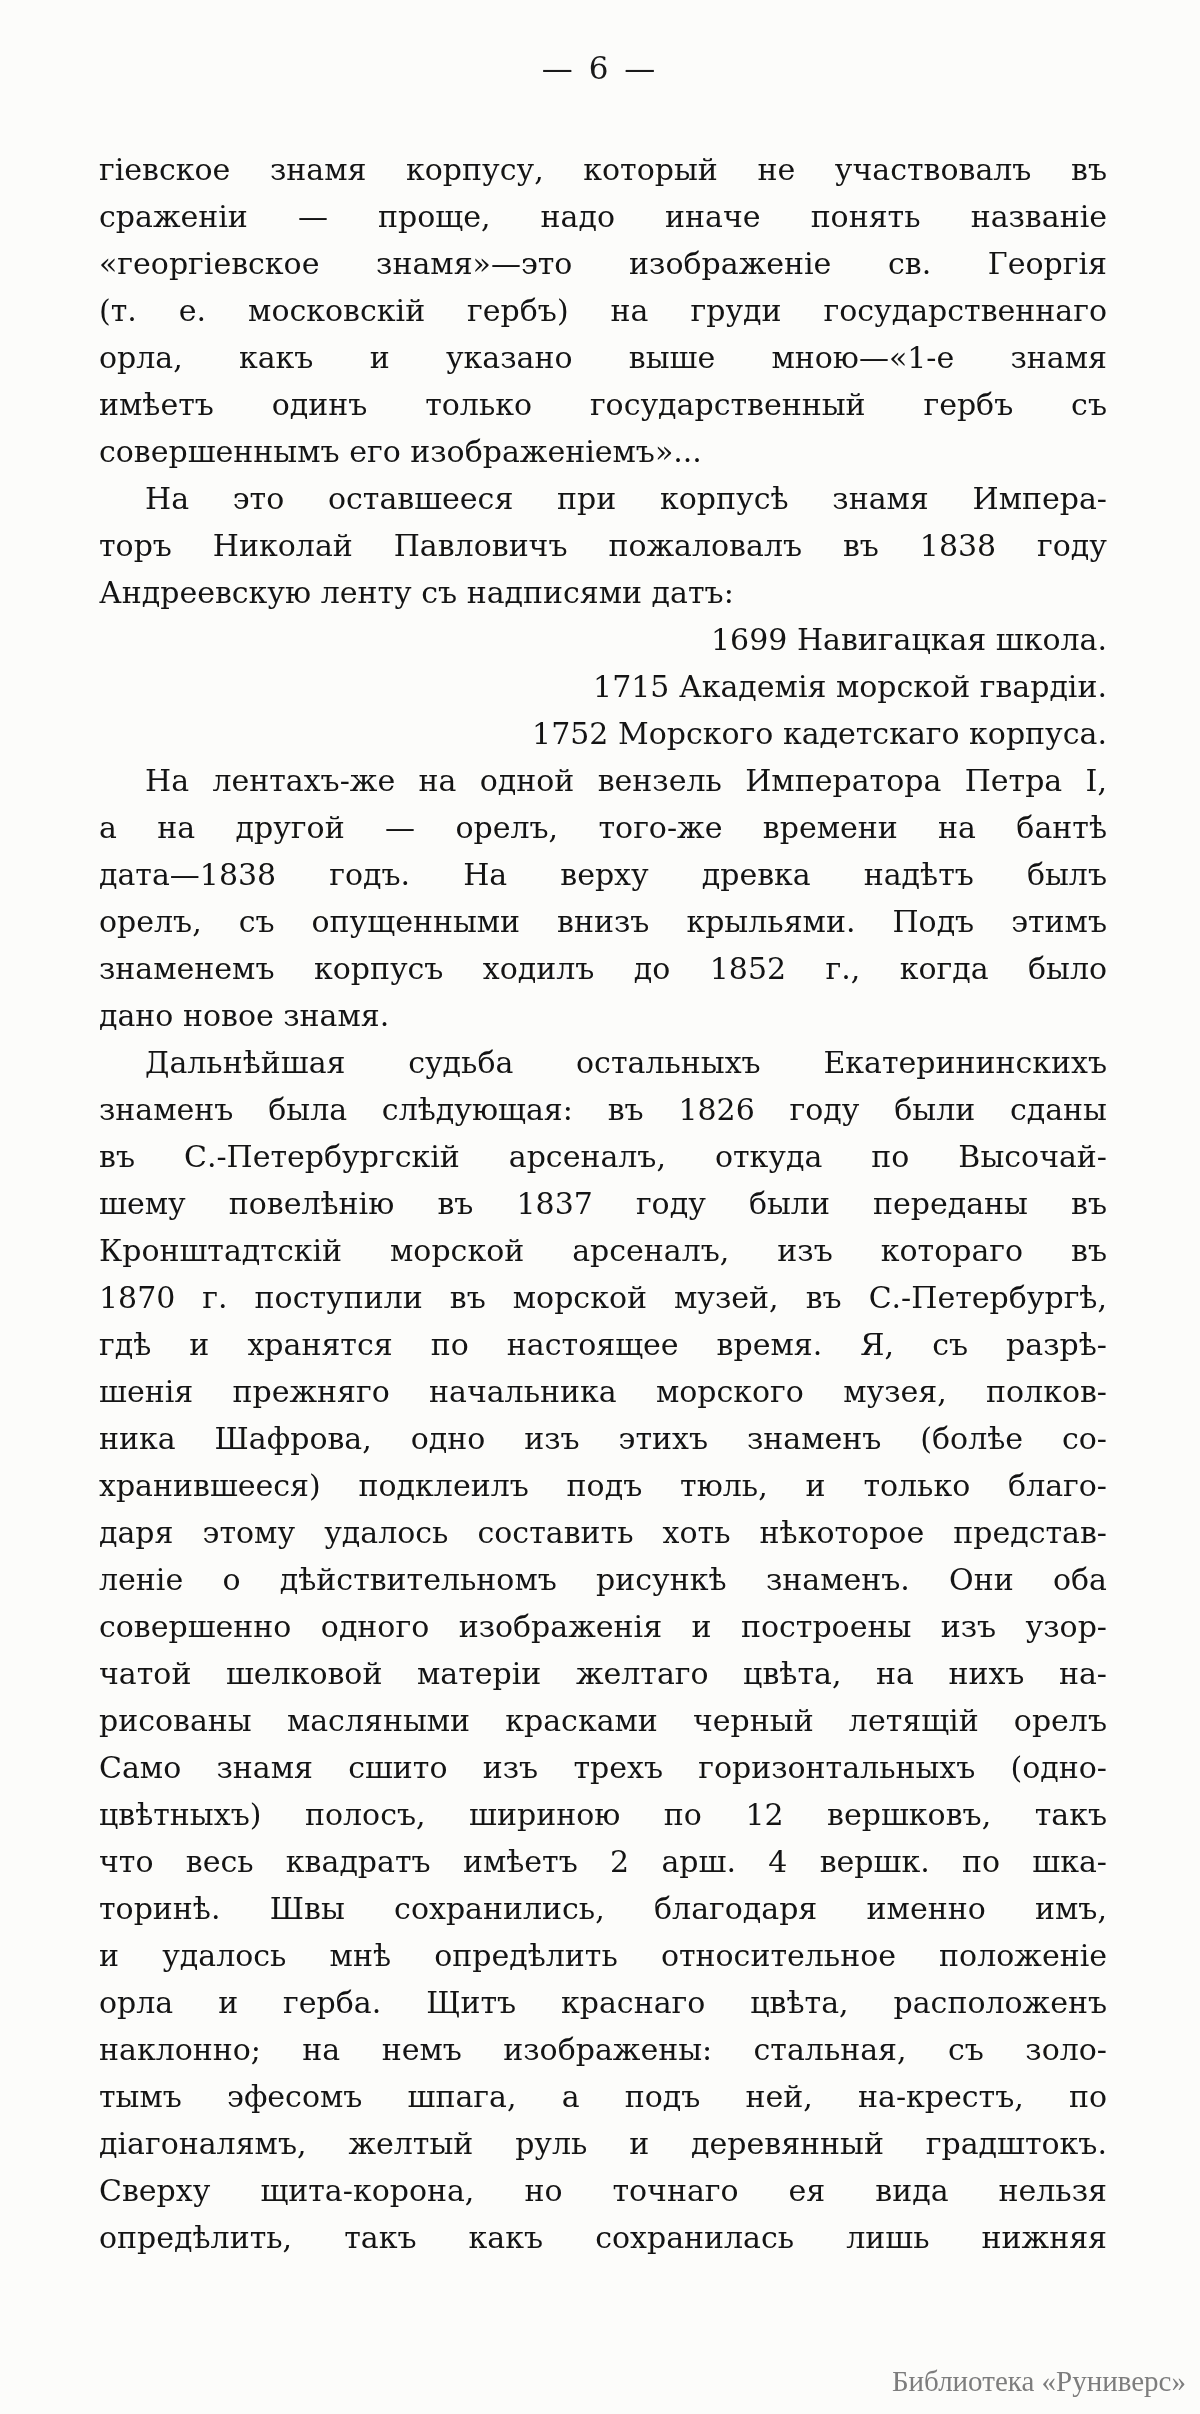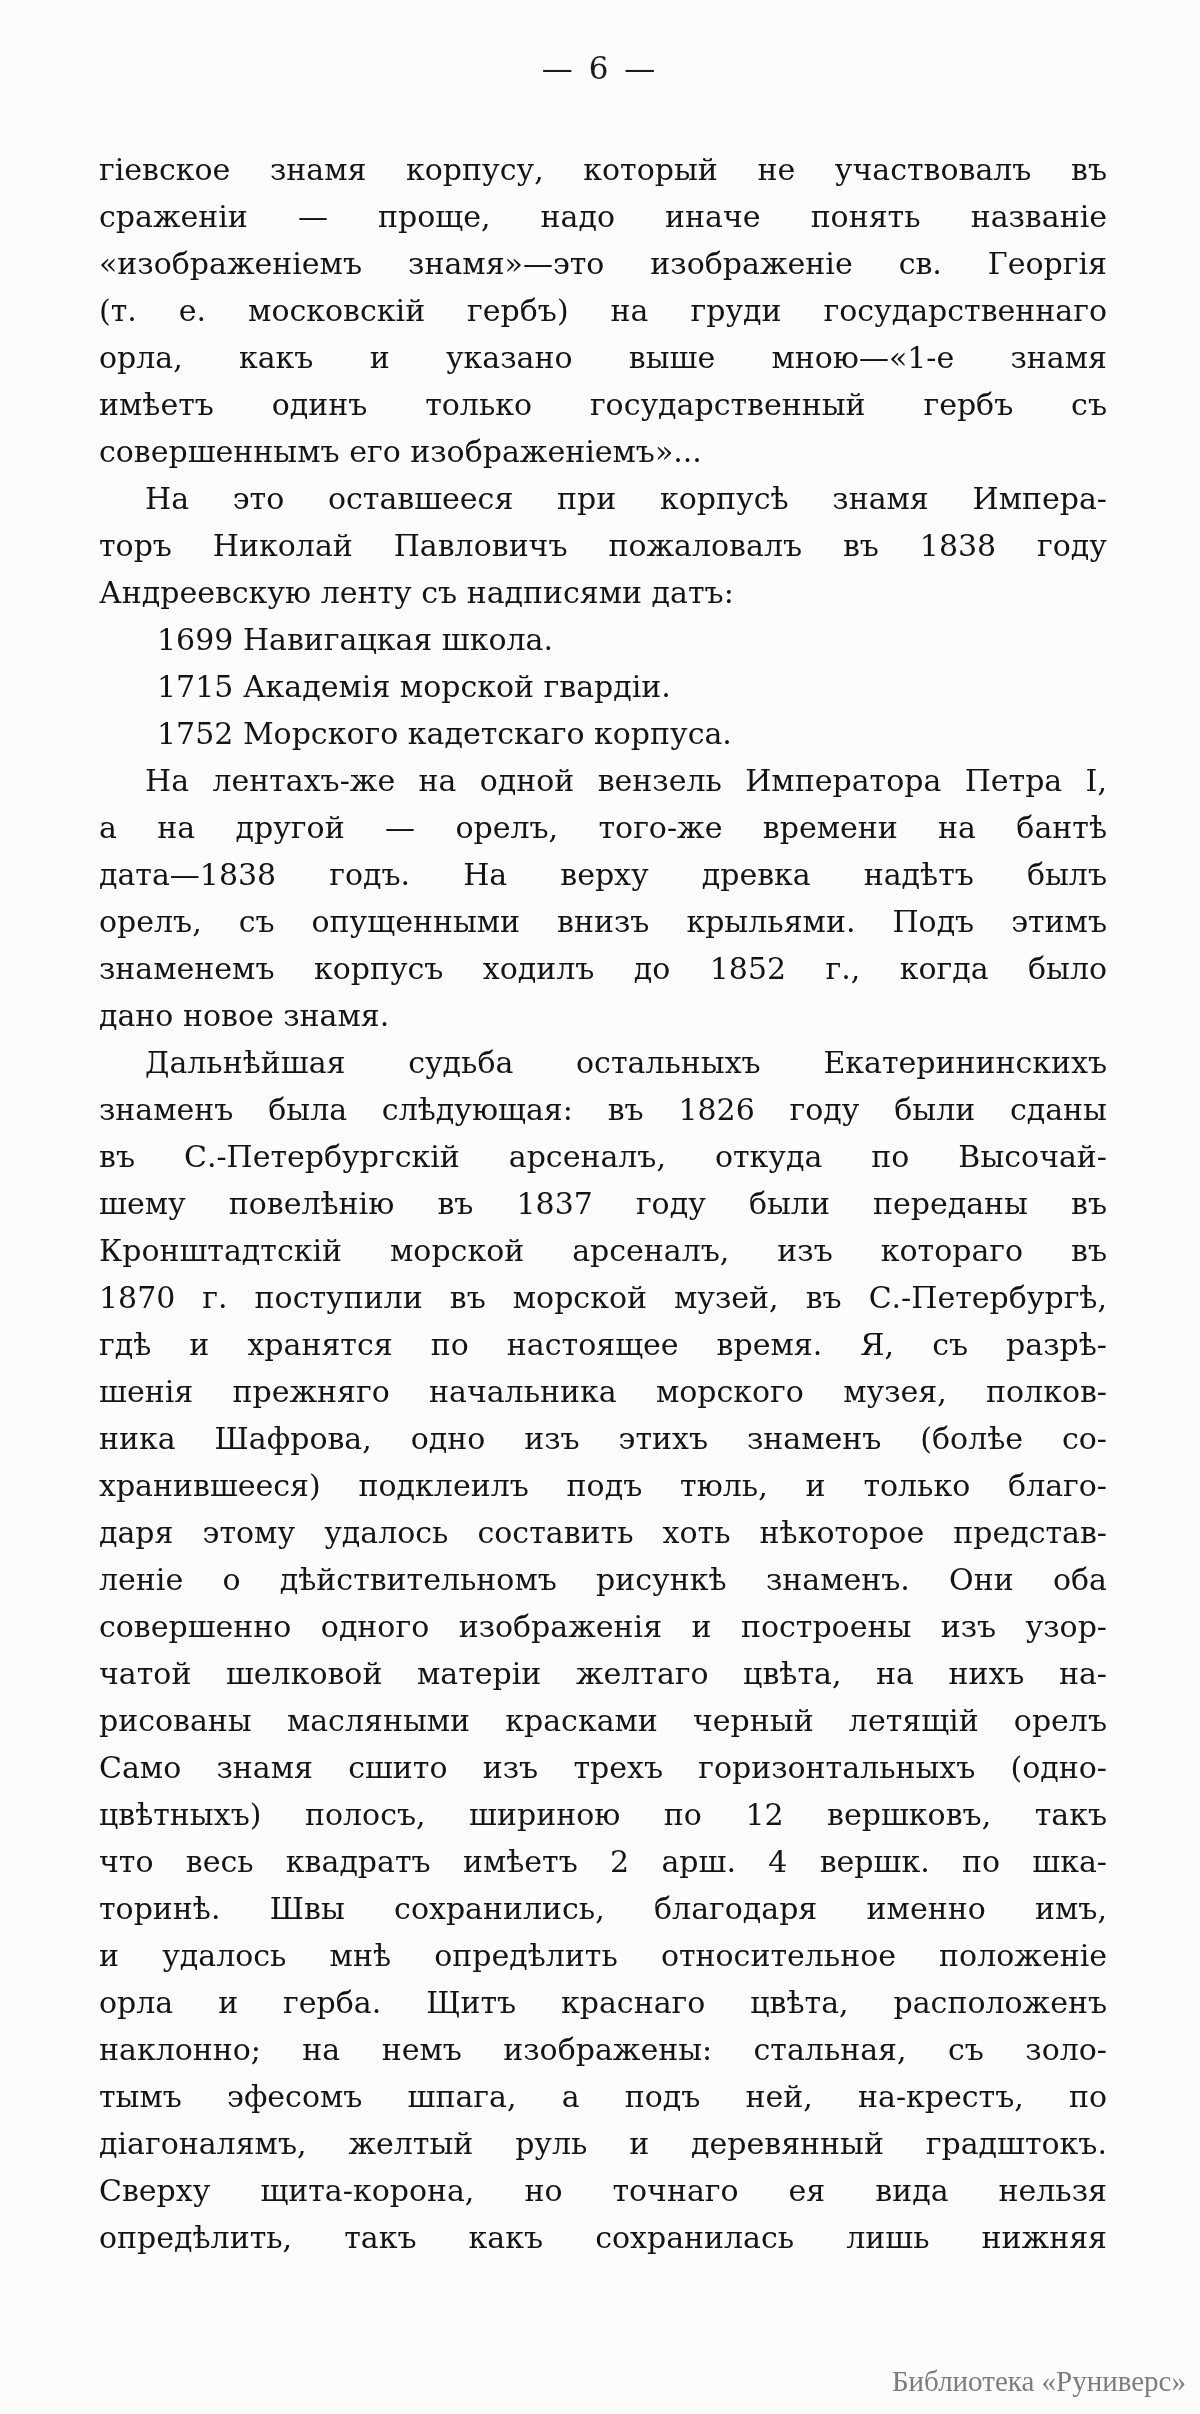--- a/index.html
+++ b/index.html
@@ -43,40 +43,40 @@
     white-space: nowrap;
     overflow: visible;
   }
   
   .line.just {
     white-space: normal;
     text-align: justify;
     text-align-last: justify;
   }
   .line.indent  { text-indent: 46px; }
-  .line.list    { text-indent: 58px; }
+  .line.list    { text-indent: 58px; text-align: right; }
   .watermark {
     position: absolute;
     right: 14px;
     bottom: 16px;
     font-family: Liberation Serif, serif;
     font-size: 29px;
     color: #7d7d7d;
   }
 </style>
 </head>
 <body>
 
 <div class="page">
   <div class="page-number">— 6 —</div>
 
   <div class="body-text">
       <div class="line just">гіевское знамя корпусу, который не участвовалъ въ</div>
       <div class="line just">сраженіи — проще, надо иначе понять названіе</div>
-      <div class="line just">«изображеніемъ знамя»—это изображеніе св. Георгія</div>
+      <div class="line just">«георгіевское знамя»—это изображеніе св. Георгія</div>
       <div class="line just">(т. е. московскій гербъ) на груди государственнаго</div>
       <div class="line just">орла, какъ и указано выше мною—«1-е знамя</div>
       <div class="line just">имѣетъ одинъ только государственный гербъ съ</div>
       <div class="line">совершеннымъ его изображеніемъ»...</div>
       <div class="line just indent">На это оставшееся при корпусѣ знамя Импера-</div>
       <div class="line just">торъ Николай Павловичъ пожаловалъ въ 1838 году</div>
       <div class="line">Андреевскую ленту съ надписями датъ:</div>
       <div class="line list">1699 Навигацкая школа.</div>
       <div class="line list">1715 Академія морской гвардіи.</div>
       <div class="line list">1752 Морского кадетскаго корпуса.</div>

